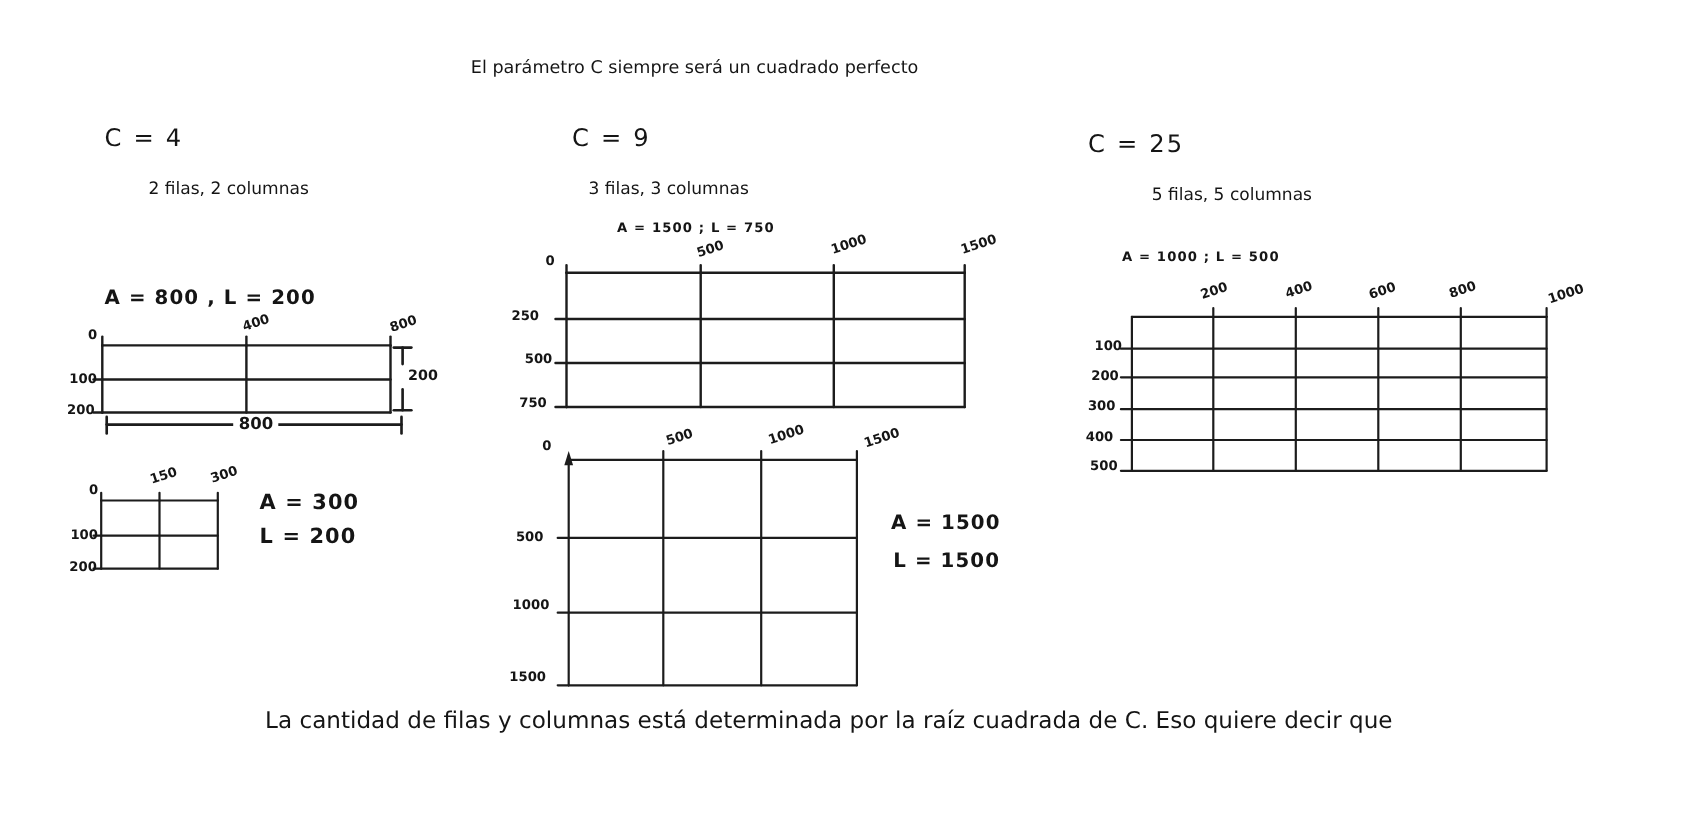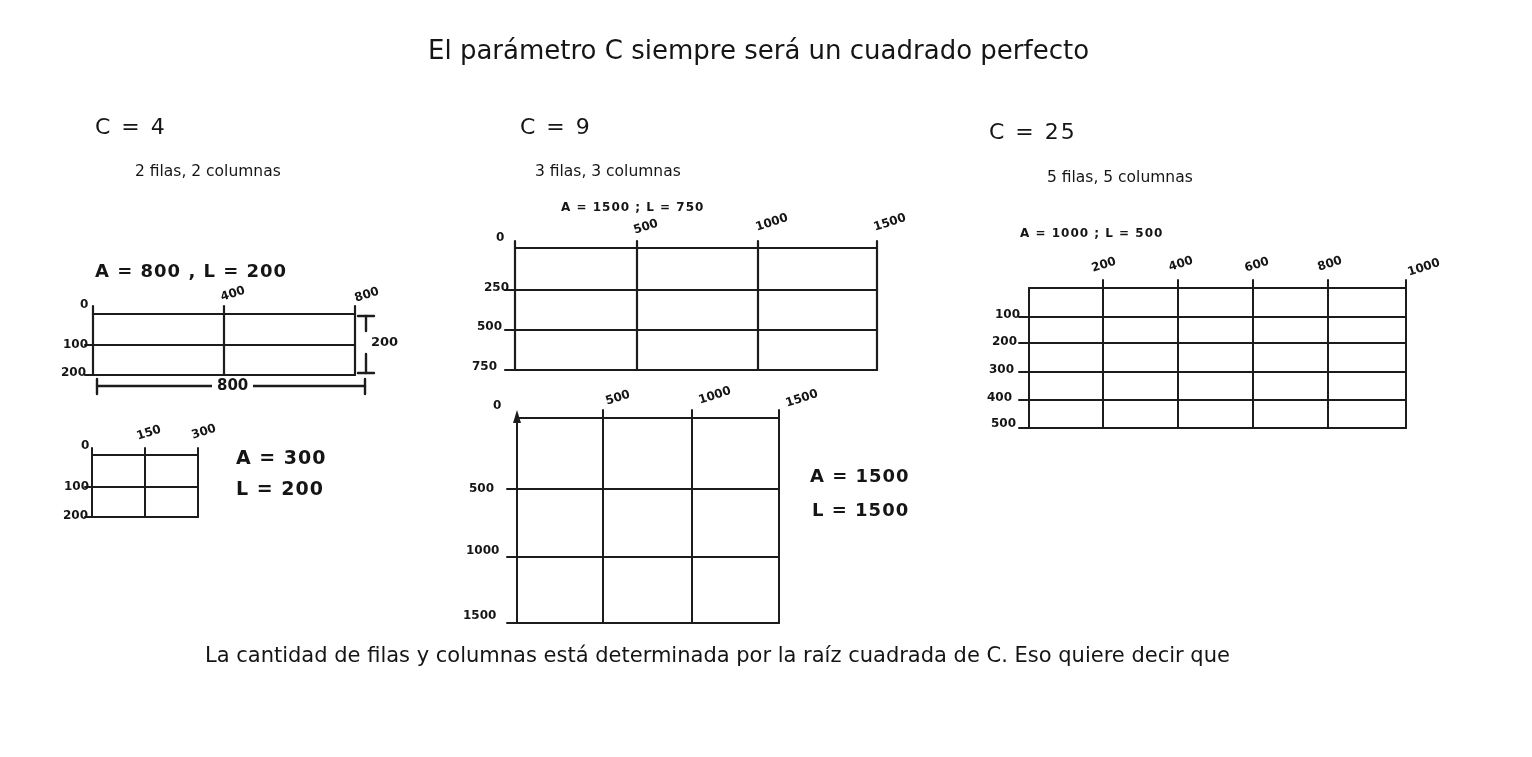--- a/index.html
+++ b/index.html
@@ -3,31 +3,31 @@
 <meta charset="utf-8">
 <style>
   html,body{margin:0;padding:0;background:#fff;}
   .canvas{
     position:relative;width:1532px;height:757px;background:#ffffff;
     font-family:"DejaVu Sans","Liberation Sans",sans-serif;color:#151515;
     overflow:hidden;
   }
   .layer{position:absolute;left:0;top:0;}
   .lbl{position:absolute;white-space:nowrap;color:#151515;line-height:1.15;}
-  .title{font-size:26px;}
+  .title{font-size:16px;margin-top:16px;}
   .heading{font-size:22px;letter-spacing:2px;}
   .sub{font-size:15.5px;}
   .params{font-size:18px;font-weight:700;letter-spacing:1px;margin-top:24px;}
   .params-sm{font-size:12px;font-weight:700;letter-spacing:1px;}
   .biglabel{font-size:19px;font-weight:700;letter-spacing:1px;}
   .tick{font-size:12px;font-weight:700;}
   .diag{transform:rotate(-18deg);transform-origin:left center;}
   .dimh{font-size:13px;font-weight:700;}
   .dimw{font-size:15px;font-weight:700;background:#fff;padding:0 5px;}
-  .footer{font-size:21px;}
+  .footer{font-size:21px;margin-left:36px;}
 </style>
 </head>
 <body>
 
 <div class="canvas">
 
   <svg class="layer" width="1532" height="757" viewBox="0 0 1532 757" fill="none" stroke="#1c1c1c" stroke-linecap="round">
 
     <g stroke-width="2.2">
       <line x1="93" y1="314" x2="355" y2="314"></line>
@@ -155,21 +155,21 @@
   <span class="lbl biglabel" style="left:236px;top:478px">L = 200</span>
 
   <span class="lbl heading" style="left:520px;top:114px">C = 9</span>
   <span class="lbl sub" style="left:535px;top:163px">3 filas, 3 columnas</span>
   <span class="lbl params-sm" style="left:561px;top:201px">A = 1500 ;  L = 750</span>
 
   <span class="lbl tick" style="left:496px;top:231px">0</span>
   <span class="lbl tick diag" style="left:634px;top:224px">500</span>
   <span class="lbl tick diag" style="left:756px;top:221px">1000</span>
   <span class="lbl tick diag" style="left:874px;top:221px">1500</span>
-  <span class="lbl tick" style="left:484px;top:281px">250</span>
+  <span class="lbl tick" style="left:465px;top:281px">250</span>
   <span class="lbl tick" style="left:477px;top:320px">500</span>
   <span class="lbl tick" style="left:472px;top:360px">750</span>
 
   <span class="lbl tick" style="left:493px;top:399px">0</span>
   <span class="lbl tick diag" style="left:606px;top:395px">500</span>
   <span class="lbl tick diag" style="left:699px;top:394px">1000</span>
   <span class="lbl tick diag" style="left:786px;top:397px">1500</span>
   <span class="lbl tick" style="left:469px;top:482px">500</span>
   <span class="lbl tick" style="left:466px;top:544px">1000</span>
   <span class="lbl tick" style="left:463px;top:609px">1500</span>

